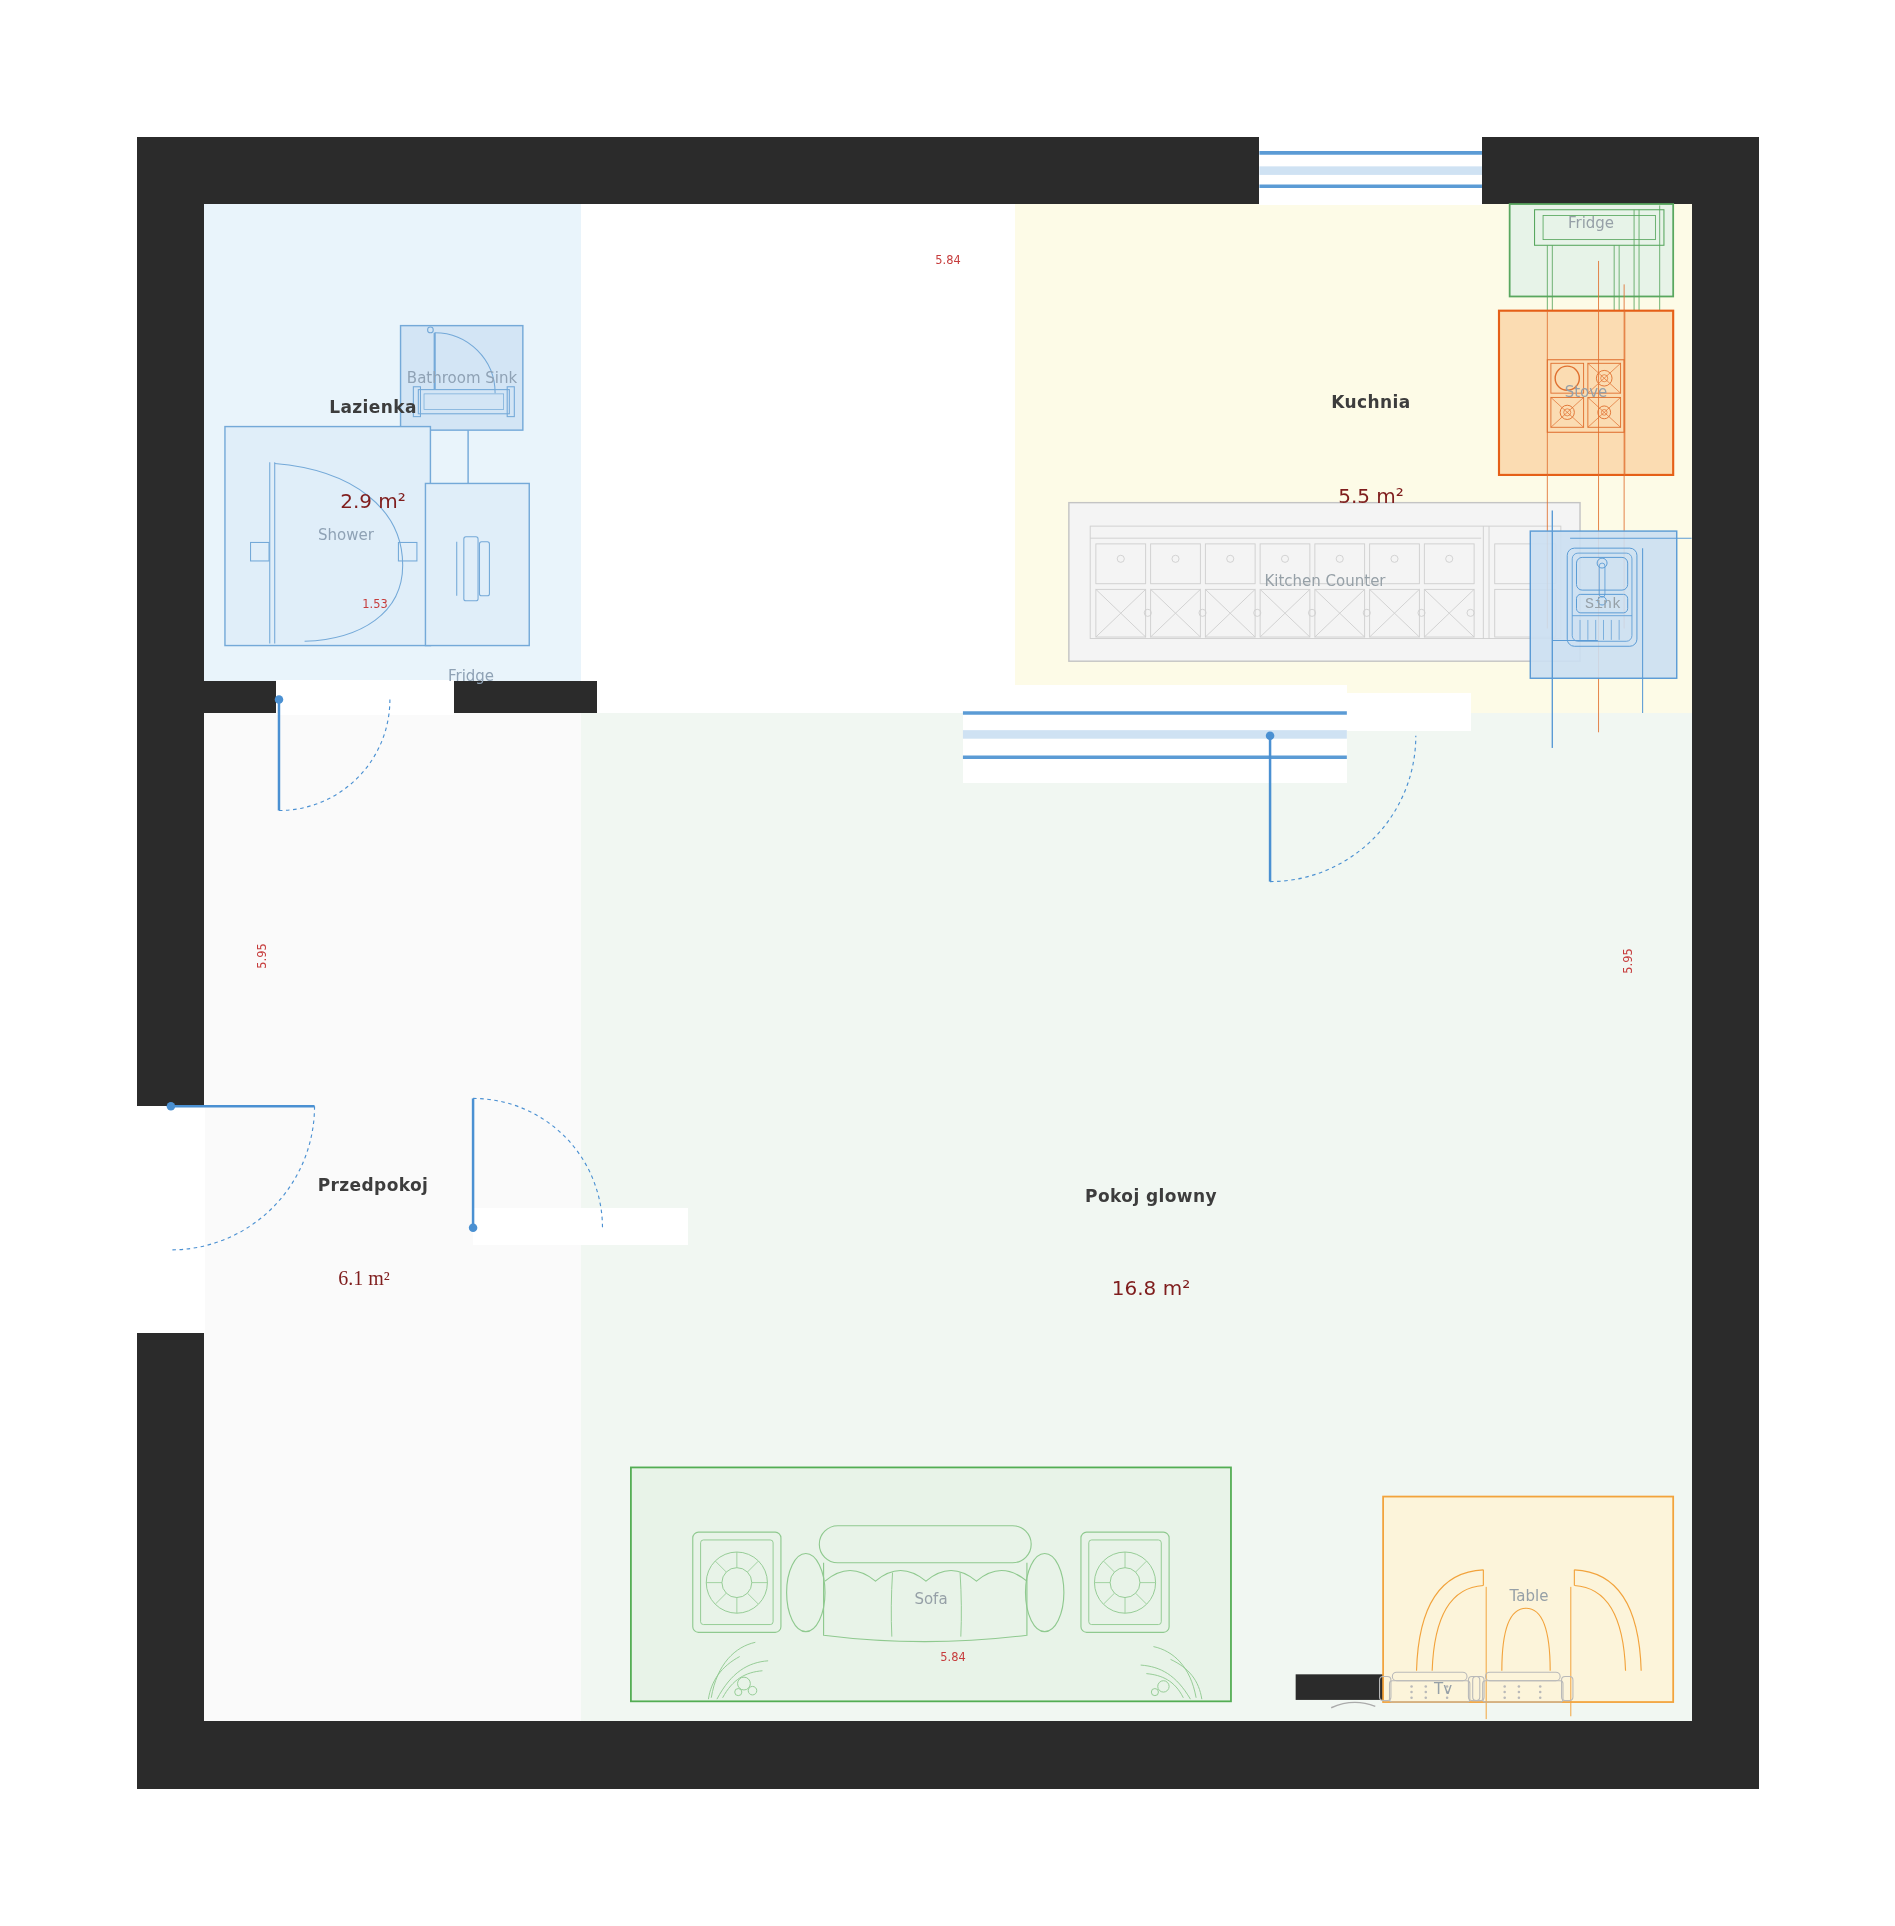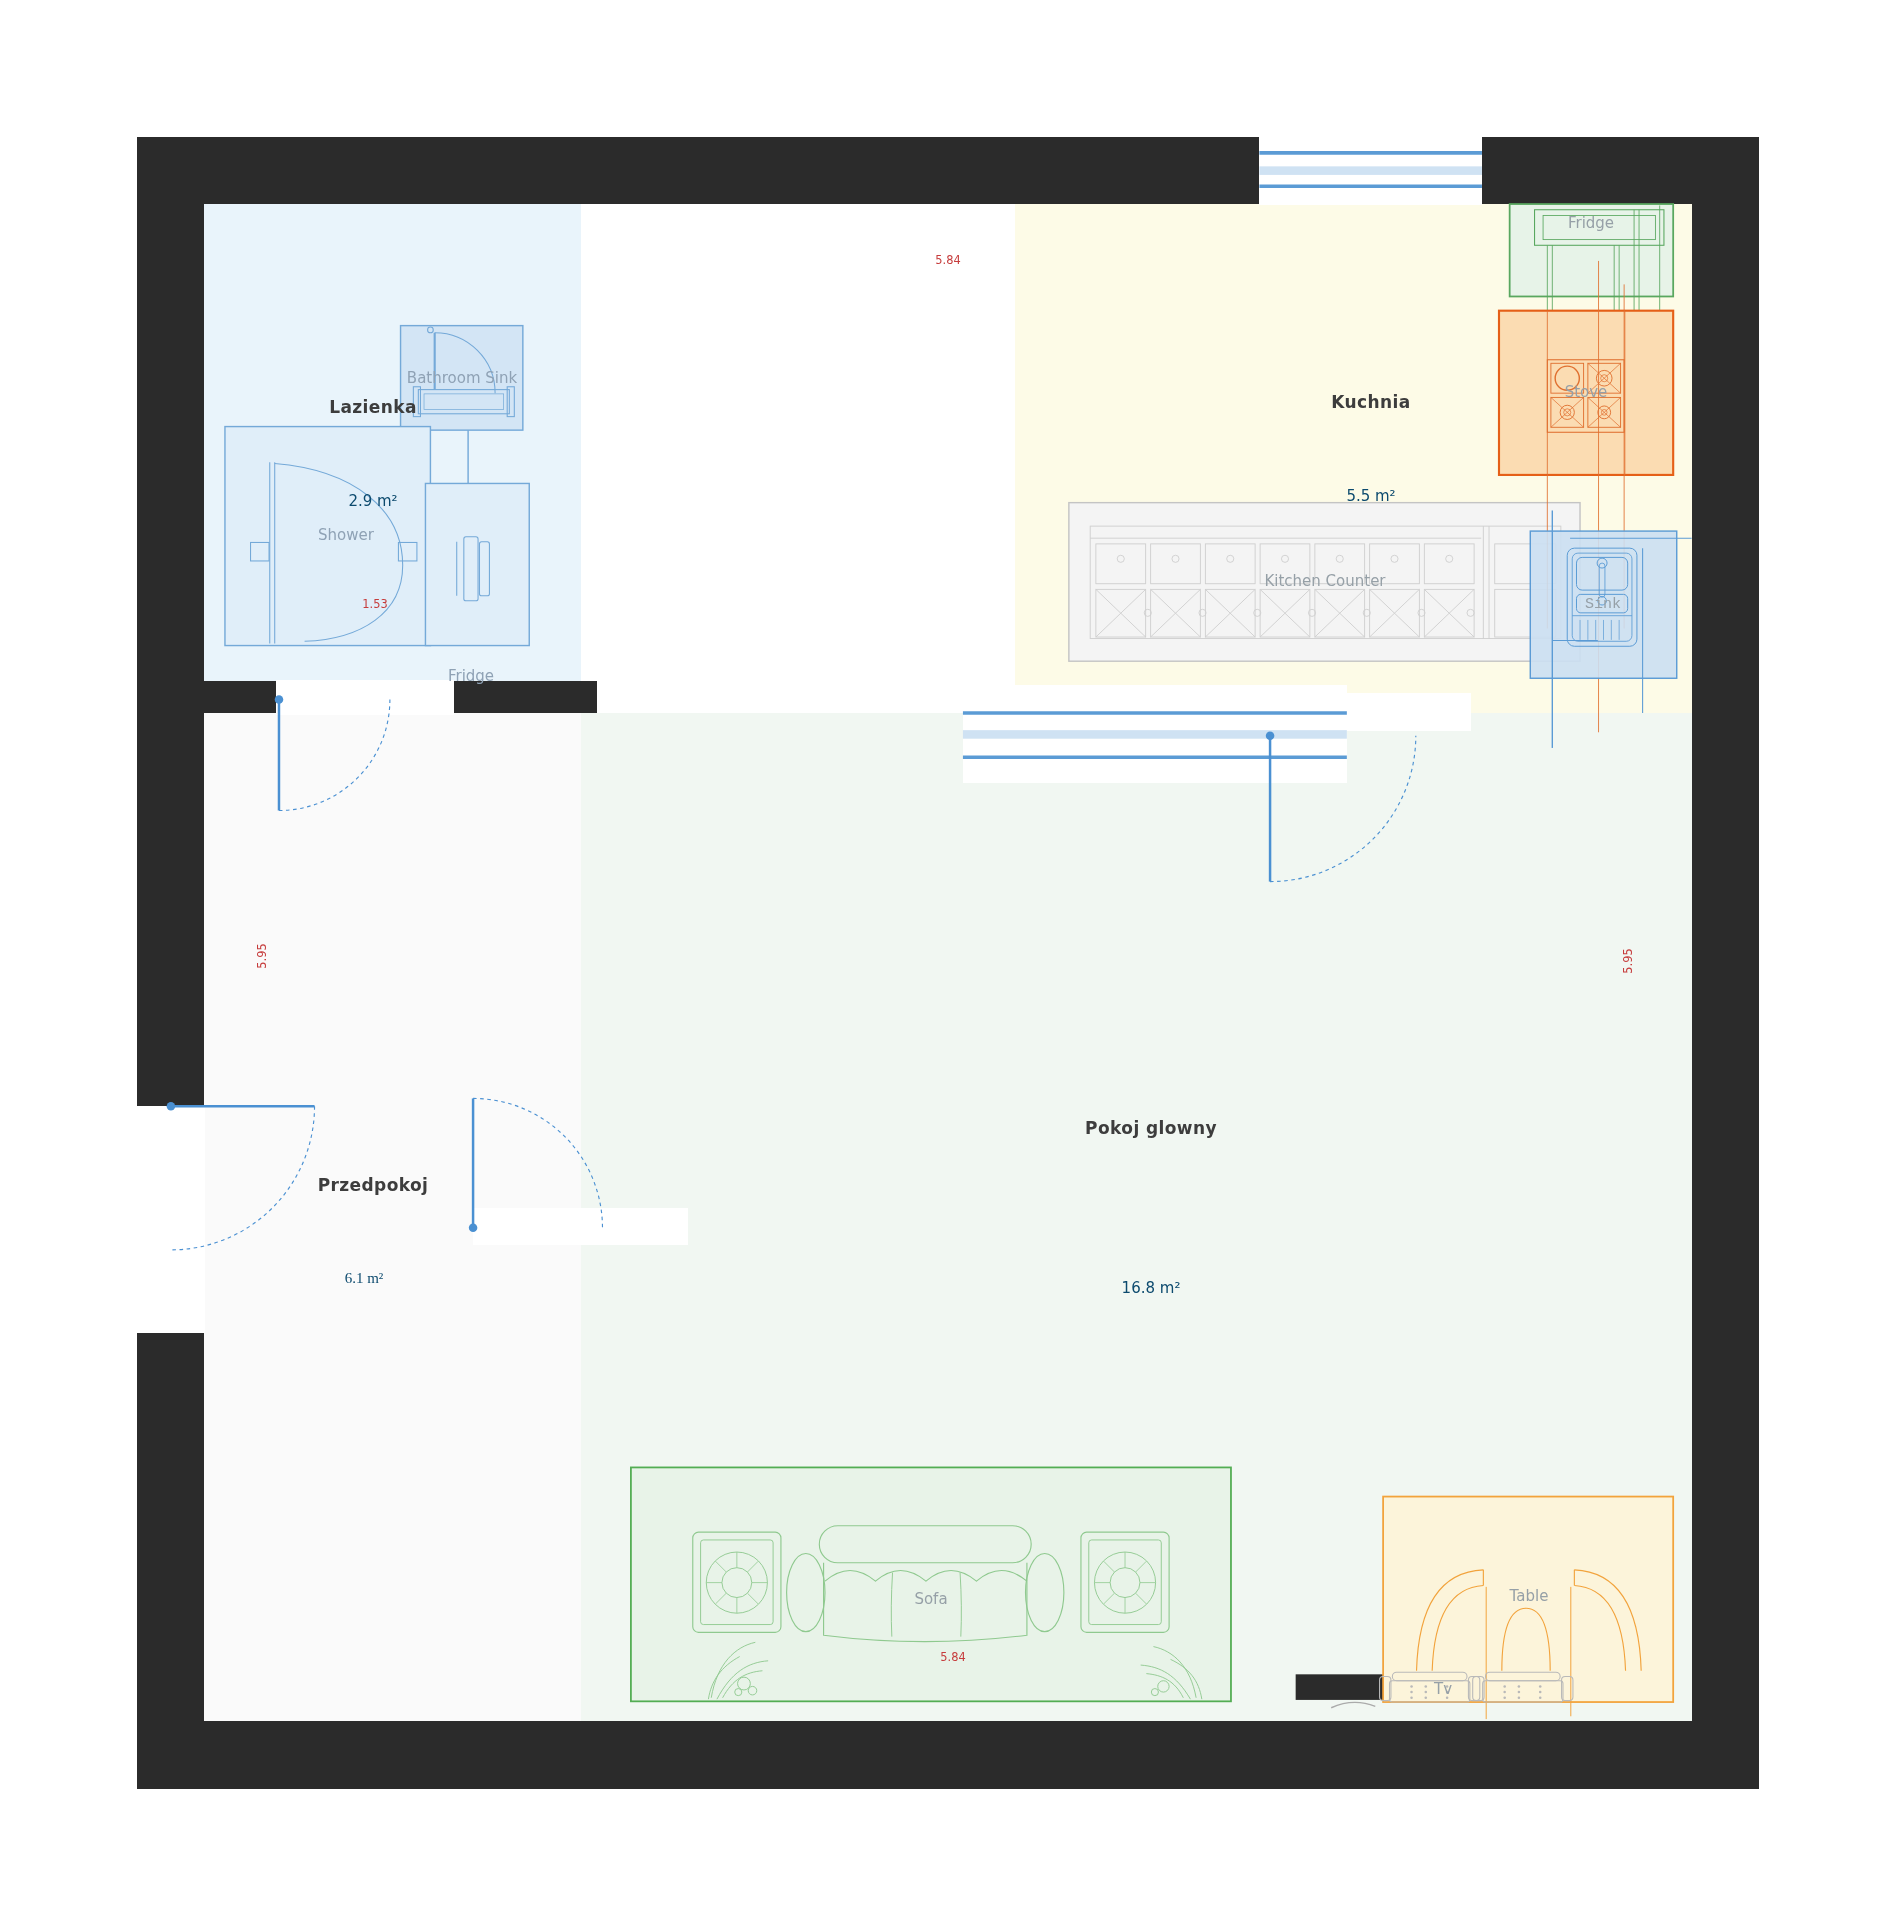--- a/index.html
+++ b/index.html
@@ -1,21 +1,21 @@
 <!DOCTYPE html>
 <html style="font-size:11.4px"><head>
 <meta charset="utf-8">
 <style>
   html,body{margin:0;padding:0;background:#fff;}
   body{width:1896px;height:1926px;font-family:"DejaVu Sans","Liberation Sans",sans-serif;}
   #plan{position:relative;width:1896px;height:1926px;background:#fff;overflow:hidden;}
   .abs{position:absolute;}
   .label{position:absolute;transform:translate(-50%,-50%);white-space:nowrap;pointer-events:none;}
   .rtitle{font-weight:bold;font-size:17px;color:#3d3d3d;letter-spacing:0.4px;}
-  .rarea{font-size:15px;color:#0c4a6e;}
+  .rarea{font-size:20px;color:#7f1d1d;}
   .flabel{font-size:15px;color:#96a0a7;}
   .flabel.blue{color:#8fa2b5;}
   .dim{font-size:11.4px;color:#c63c3c;}
   .dim.vert{transform:translate(-50%,-50%) rotate(-90deg);}
   svg{position:absolute;left:0;top:0;}
 </style>
 </head>
 <body>
 
 <div id="plan">
@@ -347,21 +347,21 @@
   <div class="label rtitle" style="left:1371px;top:402px;">Kuchnia</div>
   <div class="label rarea" style="left:1371px;top:496px;">5.5 m²</div>
   <div class="label flabel" style="left:1591px;top:223px;">Fridge</div>
   <div class="label flabel" style="left:1586px;top:392px;">Stove</div>
   <div class="label flabel" style="left:1325px;top:581px;">Kitchen Counter</div>
   <div class="label flabel" style="left:1603px;top:604px;font-family:Liberation Mono, monospace;">Sink</div>
 
   <div class="label rtitle" style="left:373px;top:1185px;">Przedpokoj</div>
   <div class="label rarea" style="left:364px;top:1278px;font-family:Liberation Serif, serif;">6.1 m²</div>
 
-  <div class="label rtitle" style="left:1151px;top:1128px;text-align:right;">Pokoj glowny</div>
+  <div class="label rtitle" style="left:1151px;top:1196px;text-align:right;">Pokoj glowny</div>
   <div class="label rarea" style="left:1151px;top:1288px;">16.8 m²</div>
 
   <div class="label flabel" style="left:931px;top:1599px;">Sofa</div>
   <div class="label flabel" style="left:1529px;top:1596px;">Table</div>
   <div class="label flabel" style="left:1443px;top:1689px;">Tv</div>
 
   <div class="label dim" style="left:948px;top:260px;">5.84</div>
   <div class="label dim" style="left:953px;top:1657px;">5.84</div>
   <div class="label dim vert" style="left:262px;top:956px;">5.95</div>
   <div class="label dim vert" style="left:1628px;top:961px;">5.95</div>

